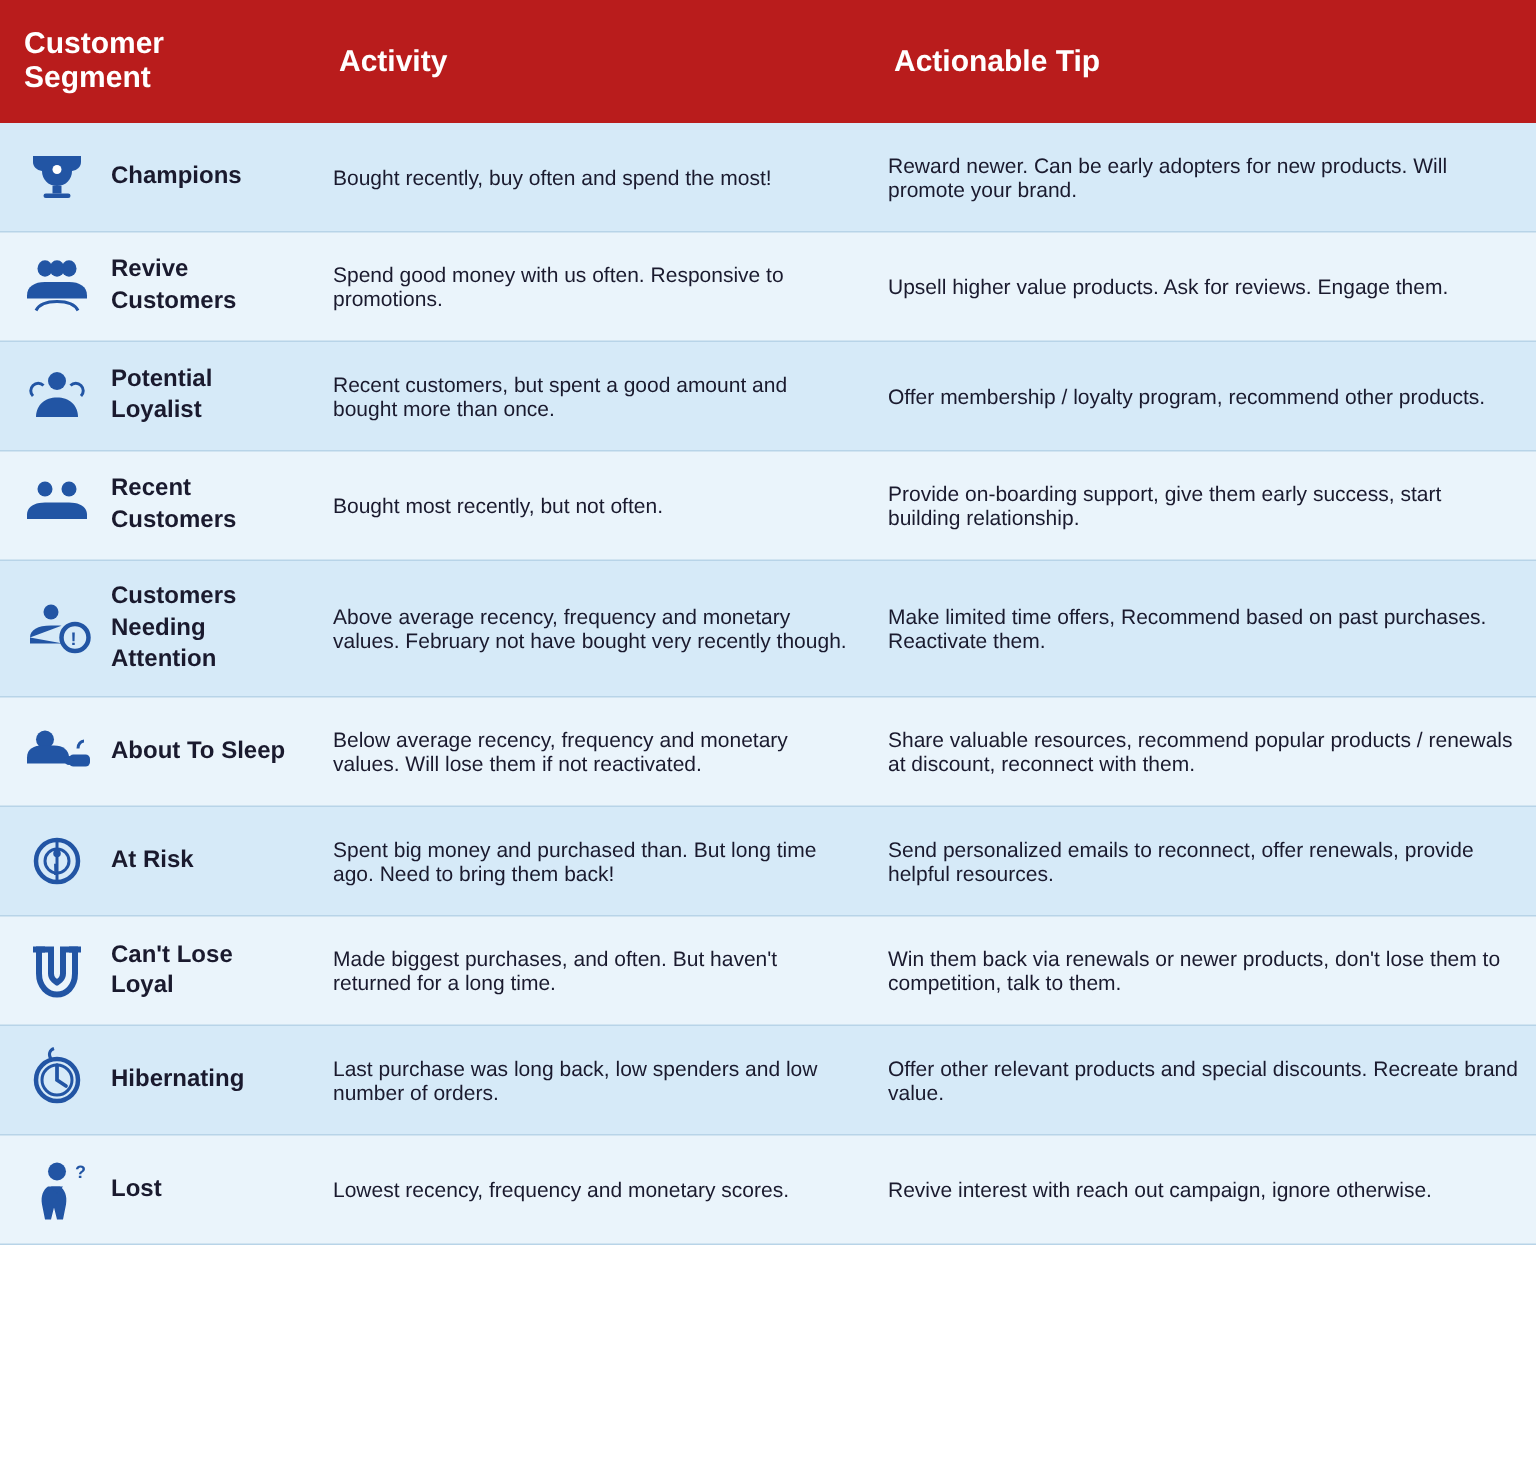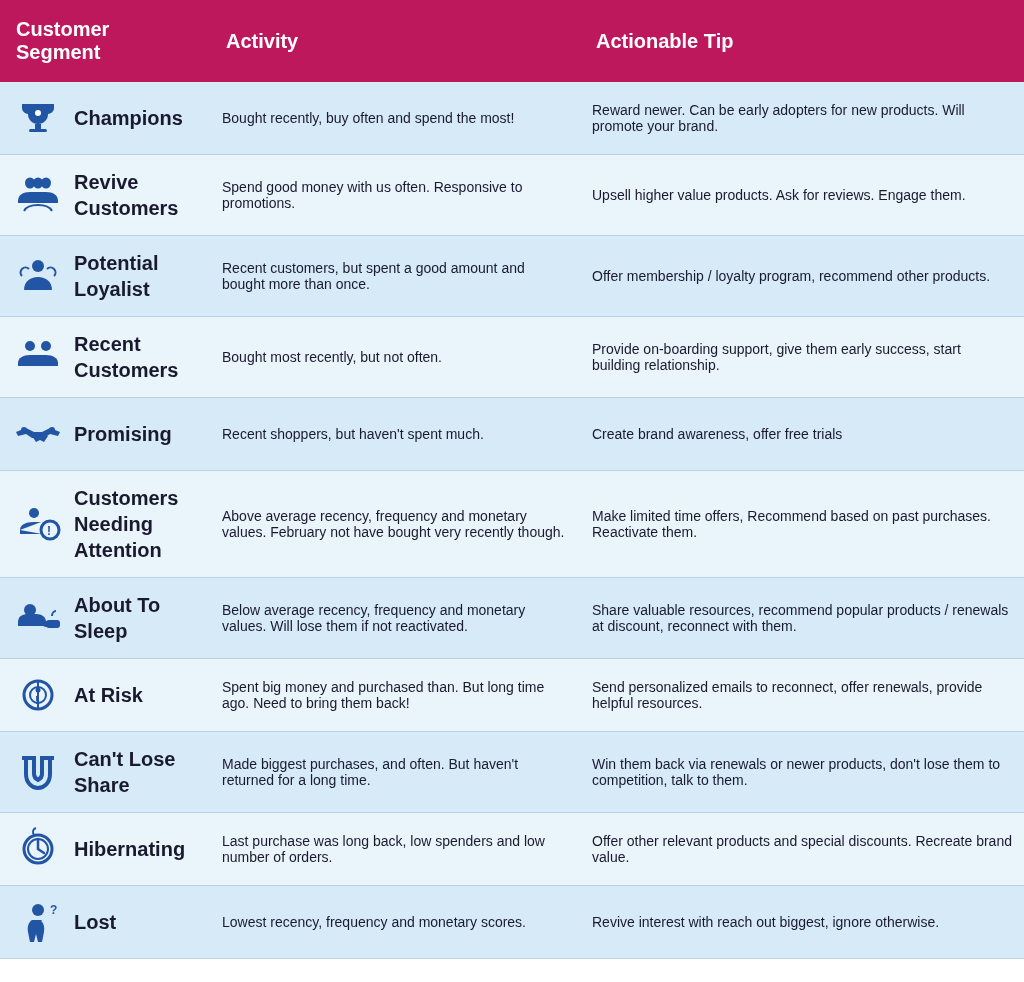--- a/index.html
+++ b/index.html
@@ -7,21 +7,21 @@
       font-family: Arial, sans-serif;
       background: #fff;
       width: 1024px;
       min-height: 982px;
     }
     table {
       width: 100%;
       border-collapse: collapse;
     }
     thead tr {
-      background: #be185d;
+      background: #b91c1c;
       color: #fff;
     }
     thead th {
       padding: 18px 16px;
       text-align: left;
       font-size: 20px;
       font-weight: bold;
     }
     tbody tr:nth-child(odd) {
       background: #d6eaf8;
@@ -50,21 +50,21 @@
       min-width: 52px;
       display: flex;
       align-items: center;
       justify-content: center;
     }
     .icon-wrap svg {
       fill: #2255a4;
     }
     .segment-name {
       font-weight: 600;
-      font-size: 20px;
+      font-size: 16px;
       color: #1a1a2e;
       line-height: 1.3;
     }
     .activity-cell {
       width: 370px;
     }
     .tip-cell {
       width: 444px;
     }
     thead th:first-child { width: 210px; }
@@ -151,37 +151,20 @@
   </div>
         </td>
         <td class="activity-cell">Bought most recently, but not often.</td>
         <td class="tip-cell">Provide on-boarding support, give them early success, start building relationship.</td>
       </tr>
       <tr>
         <td class="segment-cell">
           <div class="segment-inner">
     <div class="icon-wrap">
               <svg width="48" height="44" viewBox="0 0 48 44" xmlns="http://www.w3.org/2000/svg">
-      <path d="M2 20l10-4 8 4h8l8-4 10 4-2 4-8-2-6 4H18l-6-4-8 2-2-4z"></path>
-      <path d="M18 24l4 6 4-2 4 2 4-6"></path>
-      <circle cx="10" cy="18" r="3"></circle>
-      <circle cx="38" cy="18" r="3"></circle>
-    </svg>
-            </div>
-    <span class="segment-name">Promising</span>
-  </div>
-        </td>
-        <td class="activity-cell">Recent shoppers, but haven't spent much.</td>
-        <td class="tip-cell">Create brand awareness, offer free trials</td>
-      </tr>
-      <tr>
-        <td class="segment-cell">
-          <div class="segment-inner">
-    <div class="icon-wrap">
-              <svg width="48" height="44" viewBox="0 0 48 44" xmlns="http://www.w3.org/2000/svg">
       <circle cx="20" cy="11" r="5"></circle>
       <path d="M6 28c0-5 5-8 14-8h4c1 0 2 0 3 .1"></path>
       <circle cx="36" cy="28" r="9" fill="none" stroke="#2255a4" stroke-width="3"></circle>
       <text x="33" y="33" font-size="12" fill="#2255a4" font-weight="bold">!</text>
       <path d="M6 28v4h22"></path>
     </svg>
             </div>
     <span class="segment-name">Customers Needing Attention</span>
   </div>
         </td>
@@ -227,21 +210,21 @@
       <tr>
         <td class="segment-cell">
           <div class="segment-inner">
     <div class="icon-wrap">
               <svg width="44" height="44" viewBox="0 0 44 44" xmlns="http://www.w3.org/2000/svg">
       <path d="M10 8h8v16c0 4 4 6 4 6s4-2 4-6V8h8v16c0 9-6 14-12 14S10 33 10 24V8z" fill="none" stroke="#2255a4" stroke-width="4"></path>
       <line x1="6" y1="8" x2="14" y2="8" stroke="#2255a4" stroke-width="4"></line>
       <line x1="30" y1="8" x2="38" y2="8" stroke="#2255a4" stroke-width="4"></line>
     </svg>
             </div>
-    <span class="segment-name">Can't Lose Share</span>
+    <span class="segment-name">Can't Lose Loyal</span>
   </div>
         </td>
         <td class="activity-cell">Made biggest purchases, and often. But haven't returned for a long time.</td>
         <td class="tip-cell">Win them back via renewals or newer products, don't lose them to competition, talk to them.</td>
       </tr>
       <tr>
         <td class="segment-cell">
           <div class="segment-inner">
     <div class="icon-wrap">
               <svg width="44" height="44" viewBox="0 0 44 44" xmlns="http://www.w3.org/2000/svg">
@@ -265,16 +248,16 @@
       <circle cx="22" cy="10" r="6"></circle>
       <path d="M16 20c-3 2-5 6-4 12l2 10h4l2-8 2 8h4l2-10c1-6-1-10-4-12"></path>
       <path d="M18 20l4 5 4-5"></path>
       <text x="34" y="14" font-size="12" fill="#2255a4" font-weight="bold">?</text>
     </svg>
             </div>
     <span class="segment-name">Lost</span>
   </div>
         </td>
         <td class="activity-cell">Lowest recency, frequency and monetary scores.</td>
-        <td class="tip-cell">Revive interest with reach out biggest, ignore otherwise.</td>
+        <td class="tip-cell">Revive interest with reach out campaign, ignore otherwise.</td>
       </tr>
     </tbody>
 </table>
 
 </body></html>

